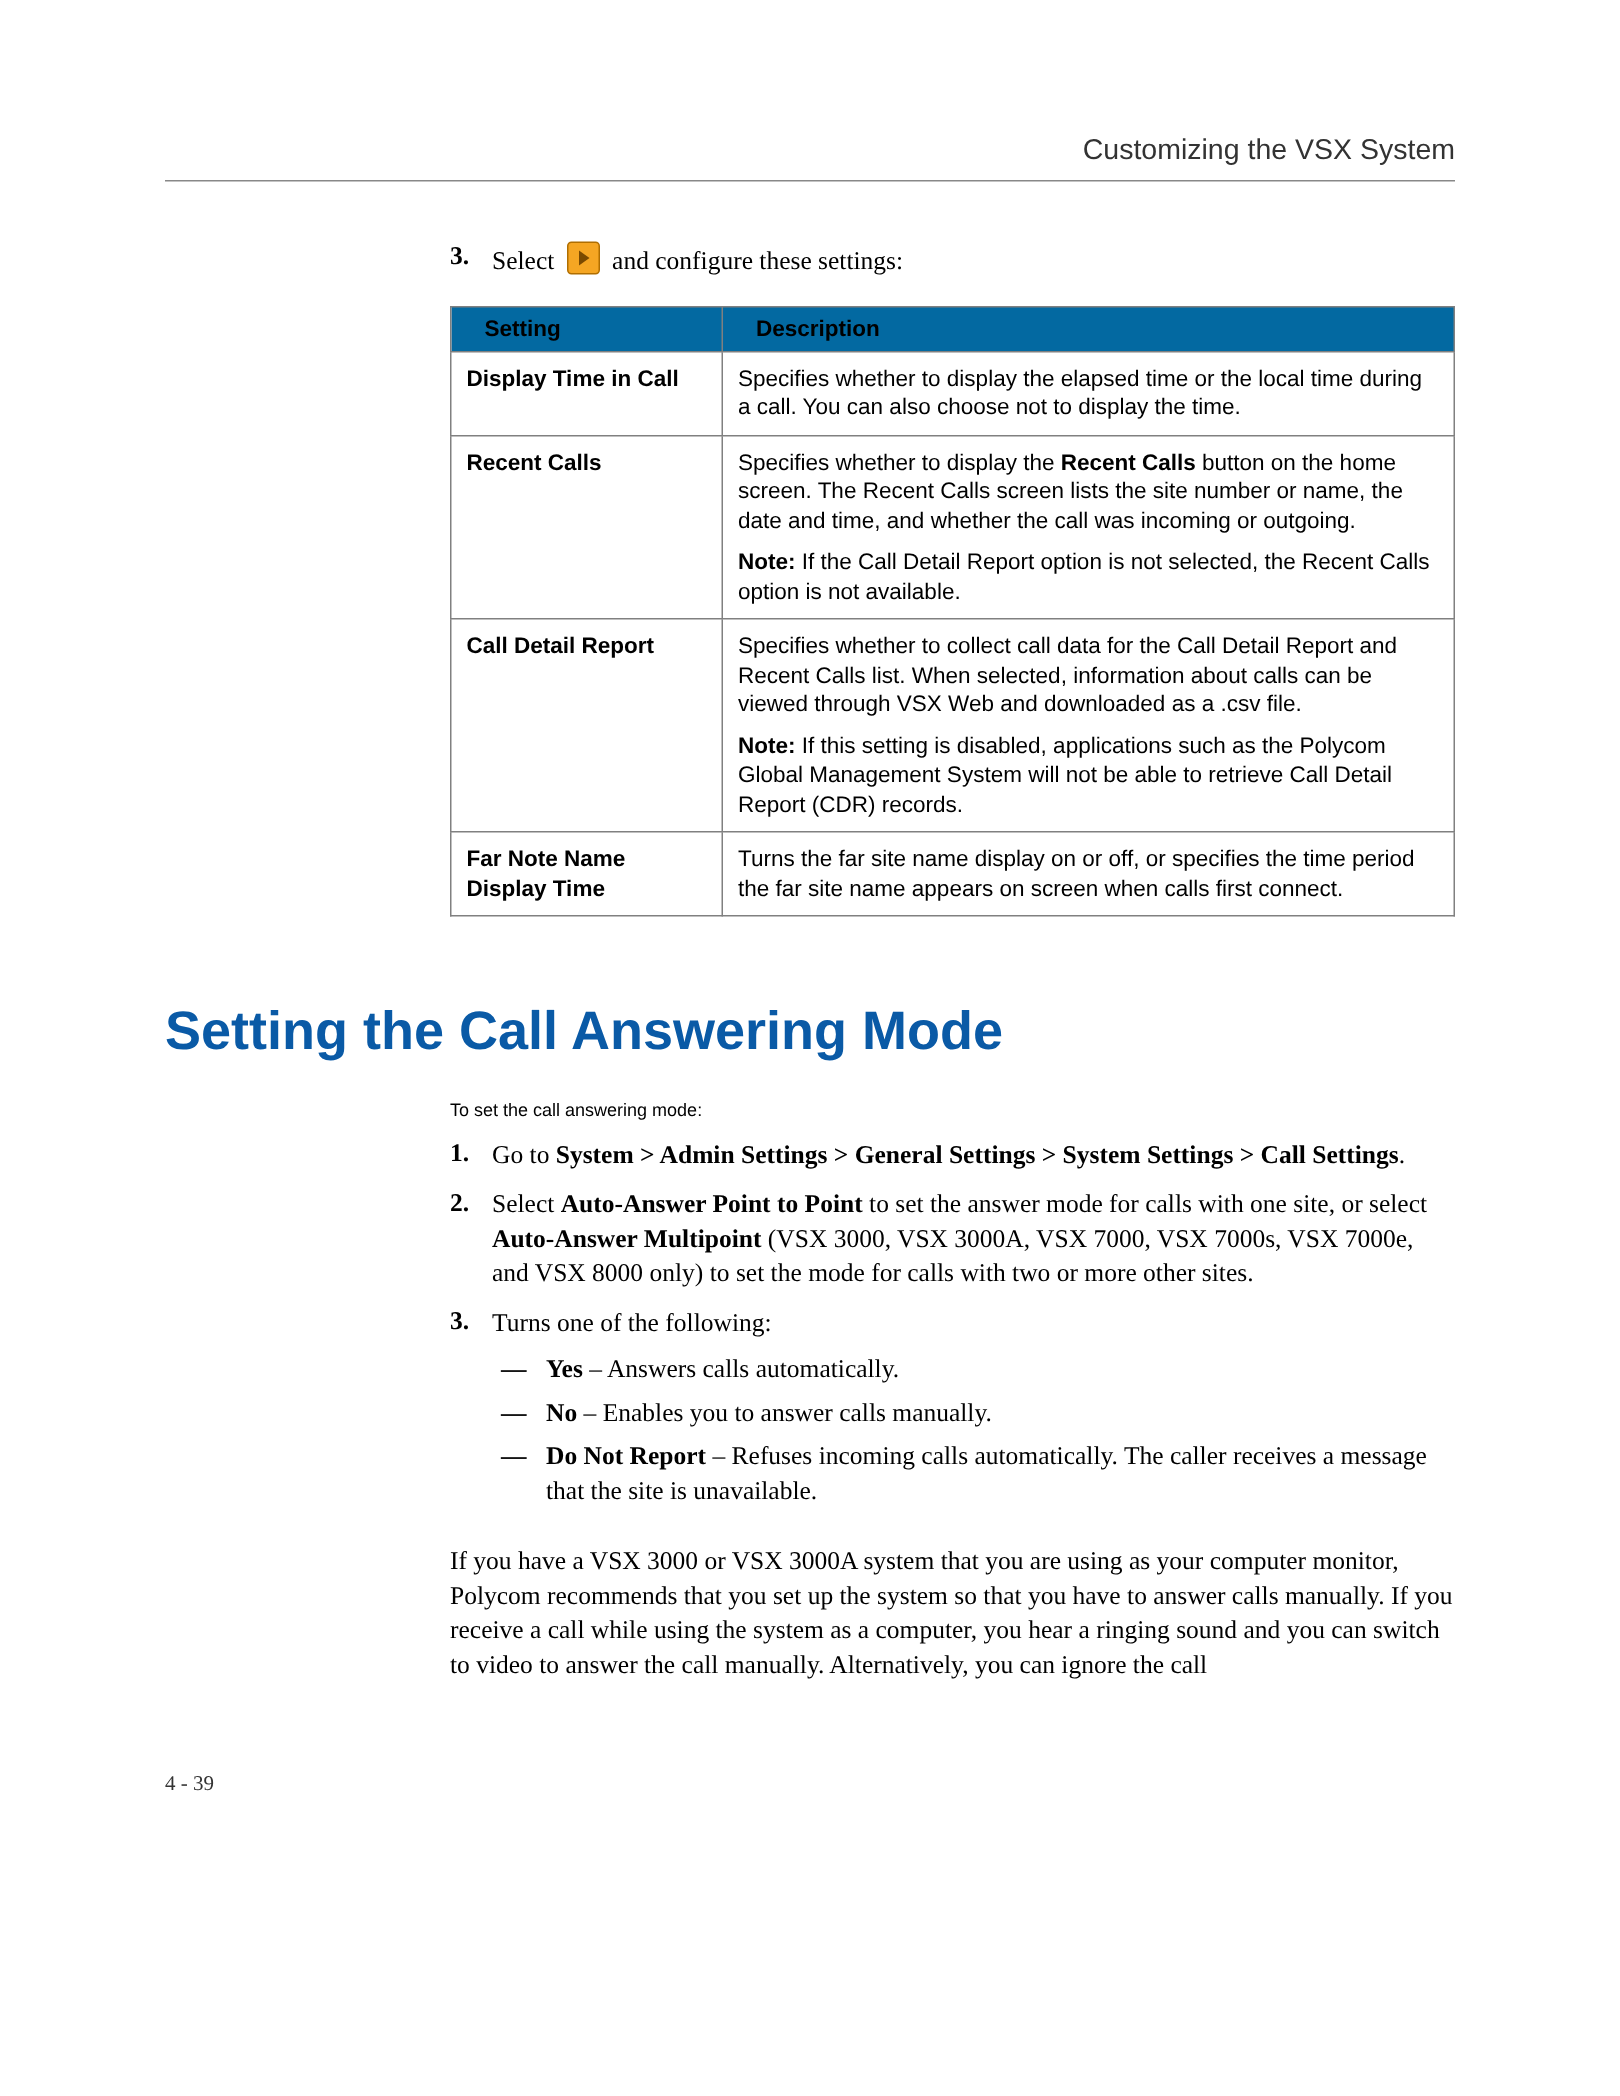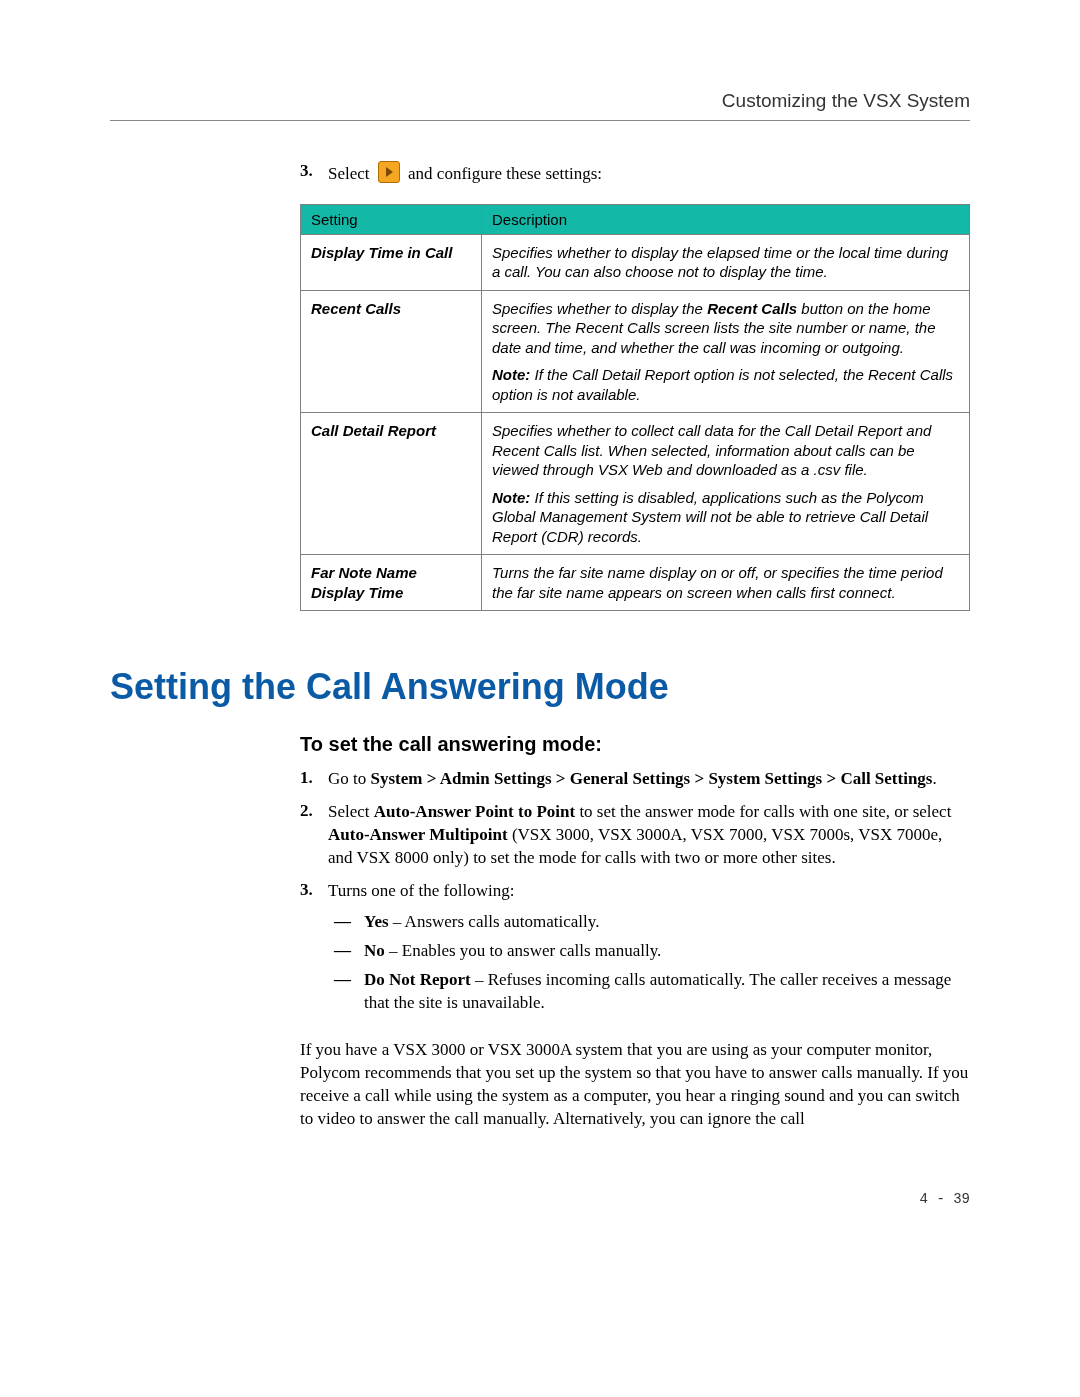--- a/index.html
+++ b/index.html
@@ -69,51 +69,50 @@
     border-bottom: 5px solid transparent;
   }
   table.settings {
     border-collapse: collapse;
     width: 100%;
     margin-top: 18px;
     font-family: Arial, Helvetica, sans-serif;
     font-size: 15px;
   }
   table.settings th {
-    background: #14b8a6;
+    background: #0369a1;
     text-align: left;
-    font-weight: normal;
-    padding: 6px 10px;
+    font-weight: bold;
+    padding: 6px 22px;
     border: 1px solid #808080;
   }
   table.settings td {
     border: 1px solid #808080;
     padding: 8px 10px;
     vertical-align: top;
     line-height: 1.3;
-    font-style: italic;
   }
   table.settings td.setting-name {
     font-weight: bold;
     width: 160px;
   }
   .desc-para { margin: 0 0 8px 0; }
   .desc-para:last-child { margin-bottom: 0; }
 
   h2.section-title {
     font-family: Arial, Helvetica, sans-serif;
     color: #0a5aa6;
     font-weight: bold;
     font-size: 36px;
     margin: 55px 0 25px 0;
   }
   .subhead {
     font-family: Arial, Helvetica, sans-serif;
-    font-weight: bold;
-    font-size: 20px;
+    font-weight: normal;
+    font-size: 12px;
     margin-bottom: 12px;
     margin-top: 17px;
   }
   .dash-list {
     margin: 8px 0 10px 0;
   }
   .dash-item {
     display: flex;
     margin-bottom: 6px;
     font-size: 17px;
@@ -123,22 +122,21 @@
     min-width: 30px;
     padding-left: 6px;
     font-weight: bold;
   }
   .trailing-para {
     font-size: 17px;
     line-height: 1.35;
     margin-top: 14px;
   }
   .page-num {
-    text-align: right;
-    font-family: Liberation Mono, monospace;
+    font-family: Liberation Serif, serif;
     font-size: 14px;
     color: #333;
     margin-top: 60px;
   }
 </style>
 </head>
 <body>
 
 <div class="page">
 

